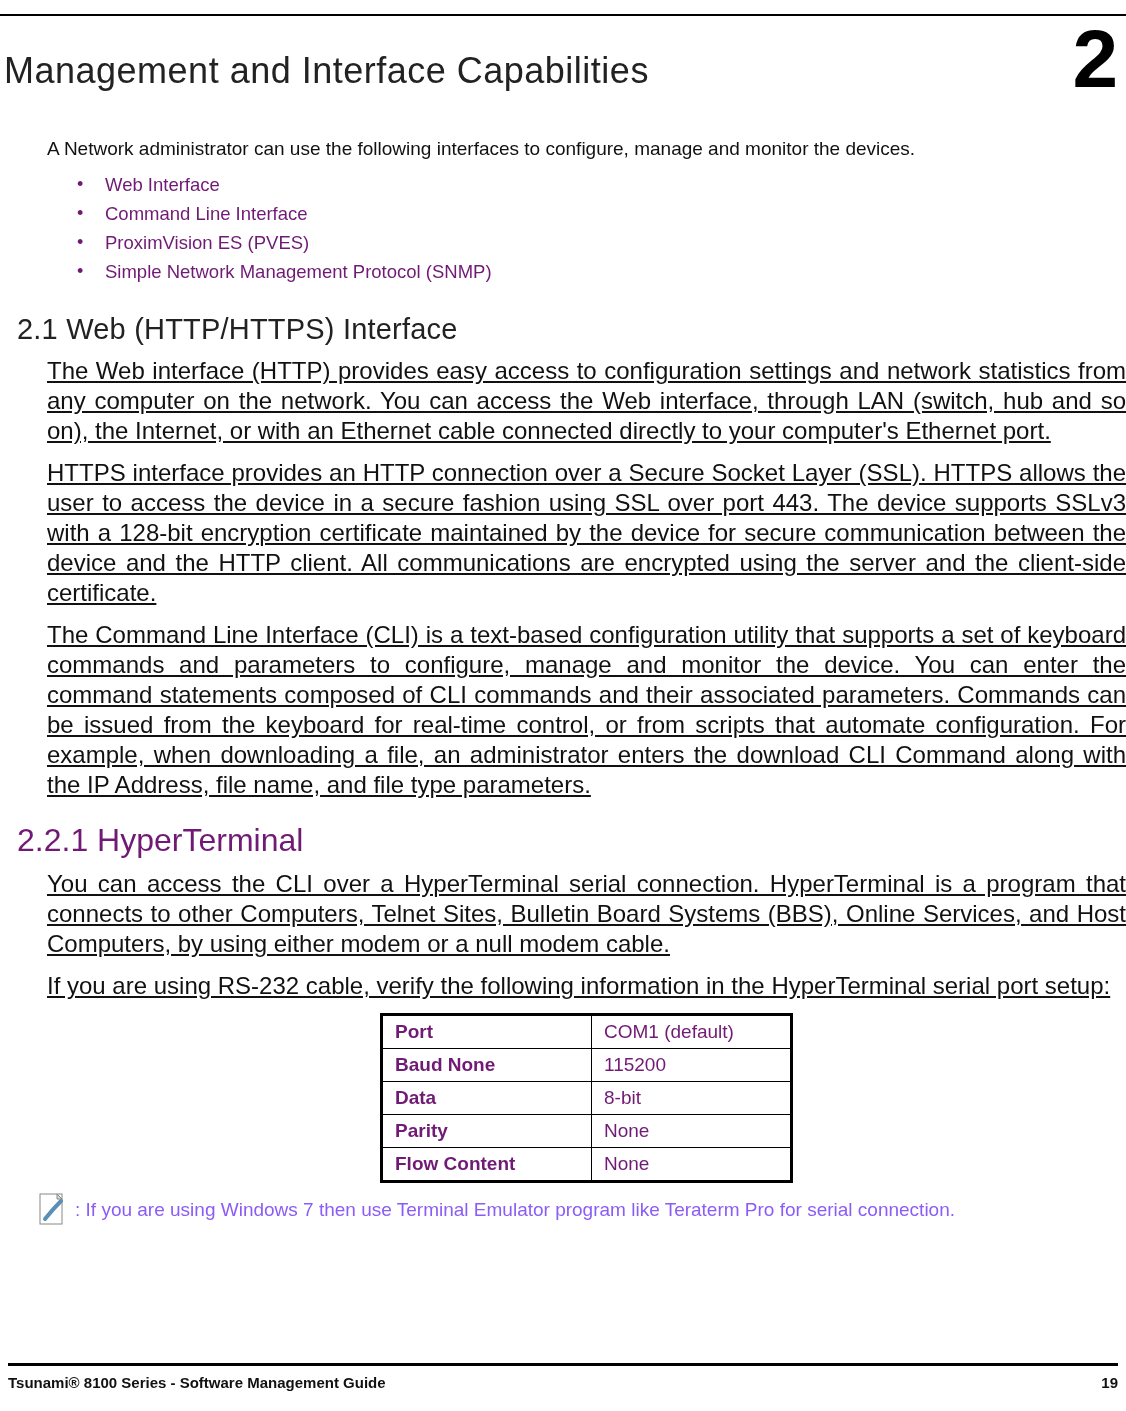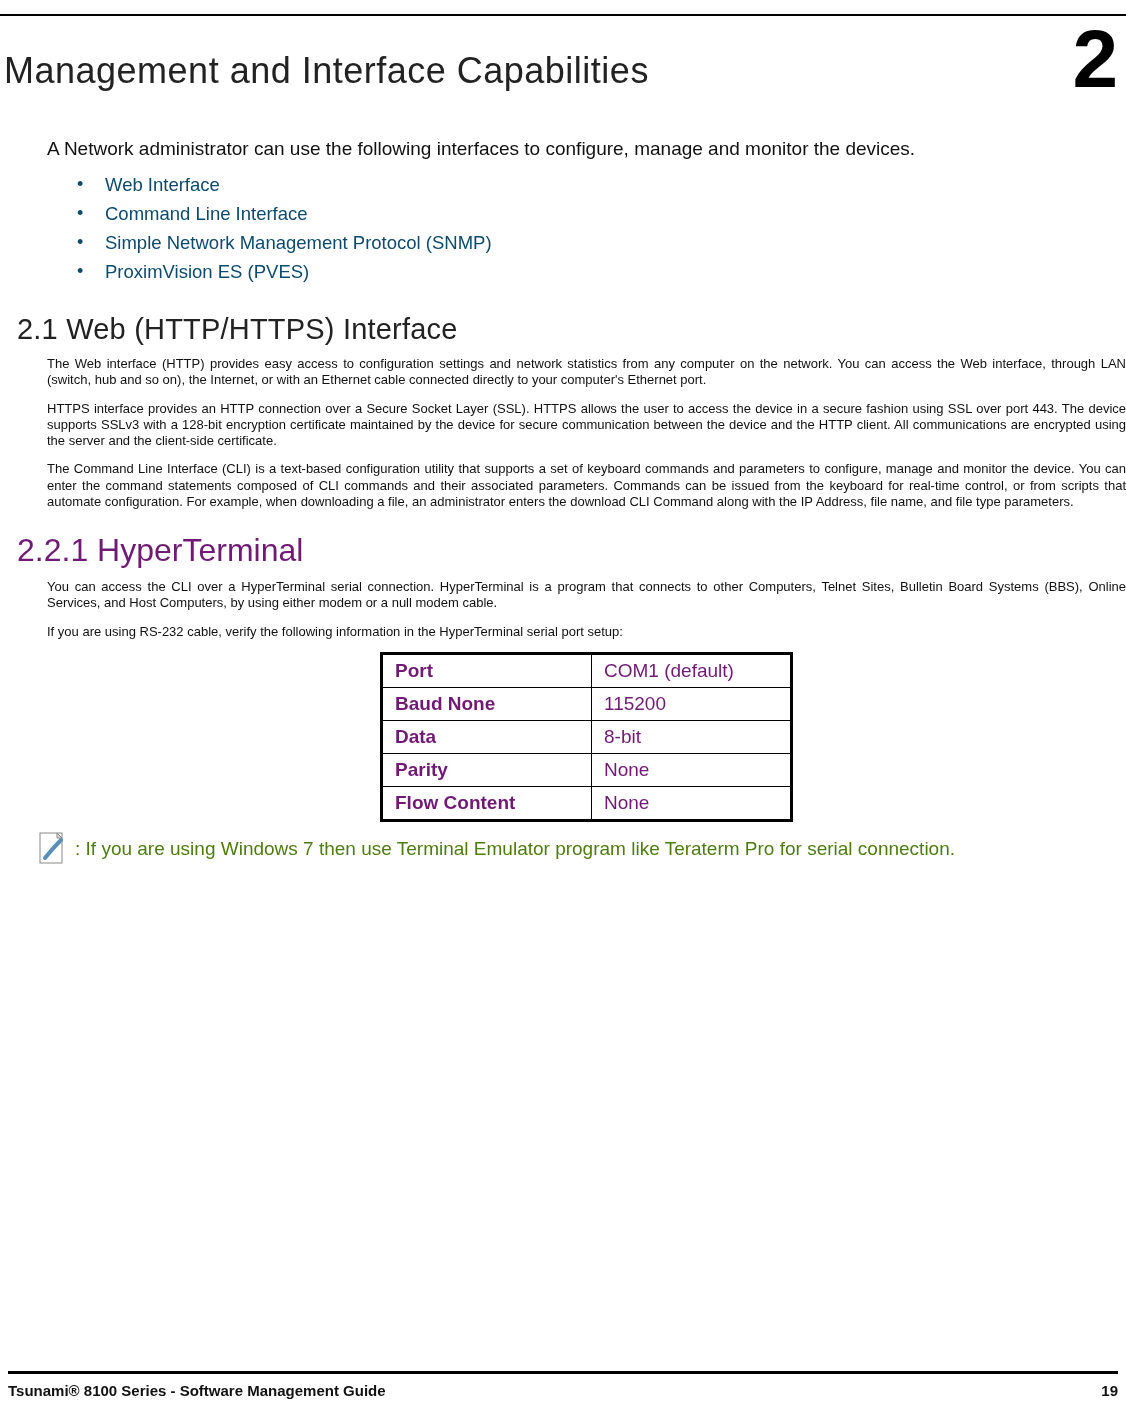--- a/index.html
+++ b/index.html
@@ -47,42 +47,43 @@
     .bullet-list {
       list-style: none;
       padding-left: 30px;
       margin-bottom: 30px;
     }
     .bullet-list li {
       font-size: 18.5px;
       margin: 7px 0;
       position: relative;
       padding-left: 28px;
-      color: #0c4a6e;
+      color: #701a75;
     }
     .bullet-list li::before {
       content: "•";
       position: absolute;
       left: 0;
       top: 0;
       font-size: 18px;
     }
     .section-heading {
       font-size: 29px;
       font-weight: normal;
       margin: 24px 0 10px -30px;
       color: #222;
       letter-spacing: 0.2px;
     }
     .body-para {
-      font-size: 13px;
+      font-size: 24px;
       line-height: 1.25;
       text-align: justify;
       margin: 0 0 12px 0;
       color: #111;
+      text-decoration: underline;
     }
     .subsection-heading {
       font-size: 32px;
       font-weight: normal;
       margin: 22px 0 10px -30px;
       color: #701a75;
     }
     .serial-table {
       border-collapse: collapse;
       margin: 12px auto 8px auto;
@@ -107,25 +108,25 @@
       margin: 4px 0 0 -10px;
     }
     .note-icon {
       width: 32px;
       height: 38px;
       margin-right: 6px;
       flex-shrink: 0;
     }
     .note-text {
       font-size: 19px;
-      color: #4d7c0f;
+      color: #8b5cf6;
     }
     .footer {
       position: absolute;
-      bottom: 12px;
+      bottom: 20px;
       left: 0;
       right: 0;
       padding: 0 8px;
     }
     .footer-rule {
       border-top: 3px solid #000;
       margin-bottom: 8px;
     }
     .footer-row {
       display: flex;
@@ -145,22 +146,22 @@
   <div class="chapter-number">2</div>
 </div>
 
 <div class="content">
 
   <p class="intro-para">A Network administrator can use the following interfaces to configure, manage and monitor the devices.</p>
 
   <ul class="bullet-list">
     <li>Web Interface</li>
     <li>Command Line Interface</li>
+    <li>ProximVision ES (PVES)</li>
     <li>Simple Network Management Protocol (SNMP)</li>
-    <li>ProximVision ES (PVES)</li>
   </ul>
 
   <h2 class="section-heading">2.1 Web (HTTP/HTTPS) Interface</h2>
   <p class="body-para">The Web interface (HTTP) provides easy access to configuration settings and network statistics from any computer on the network. You can access the Web interface, through LAN (switch, hub and so on), the Internet, or with an Ethernet cable connected directly to your computer's Ethernet port.</p>
   <p class="body-para">HTTPS interface provides an HTTP connection over a Secure Socket Layer (SSL). HTTPS allows the user to access the device in a secure fashion using SSL over port 443. The device supports SSLv3 with a 128-bit encryption certificate maintained by the device for secure communication between the device and the HTTP client. All communications are encrypted using the server and the client-side certificate.</p>
 
   <p class="body-para">The Command Line Interface (CLI) is a text-based configuration utility that supports a set of keyboard commands and parameters to configure, manage and monitor the device. You can enter the command statements composed of CLI commands and their associated parameters. Commands can be issued from the keyboard for real-time control, or from scripts that automate configuration. For example, when downloading a file, an administrator enters the download CLI Command along with the IP Address, file name, and file type parameters.</p>
 
   <h3 class="subsection-heading">2.2.1 HyperTerminal</h3>
   <p class="body-para">You can access the CLI over a HyperTerminal serial connection. HyperTerminal is a program that connects to other Computers, Telnet Sites, Bulletin Board Systems (BBS), Online Services, and Host Computers, by using either modem or a null modem cable.</p>

